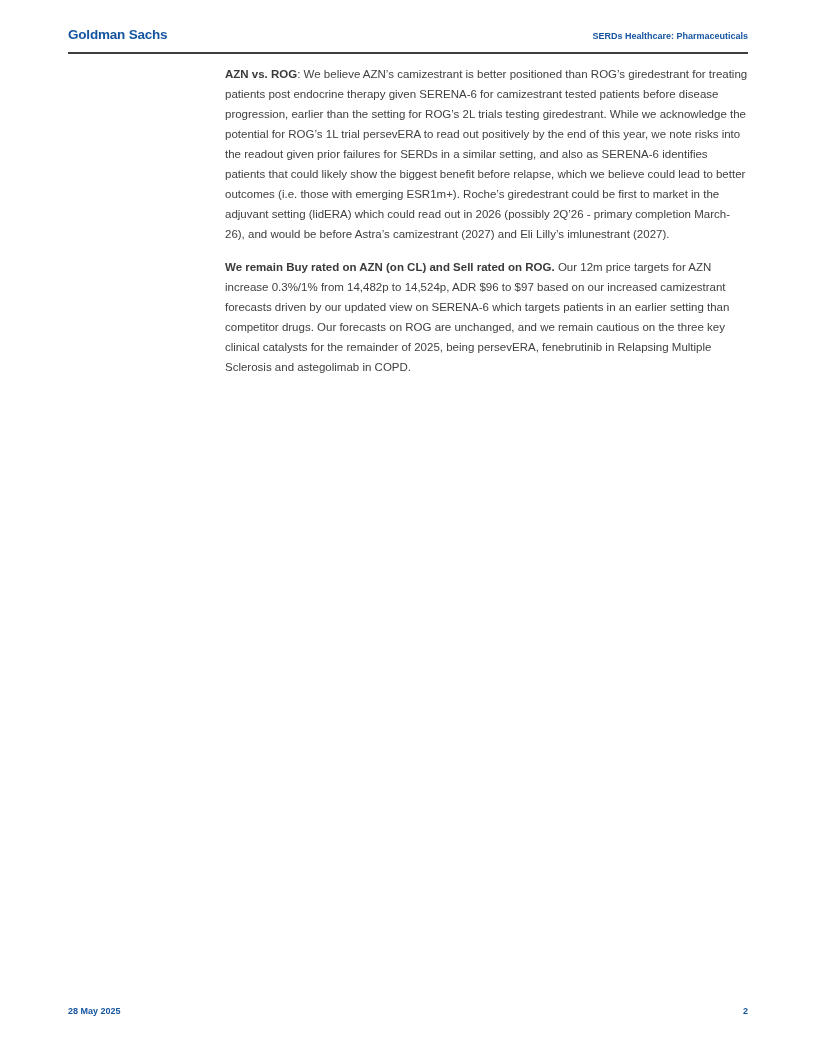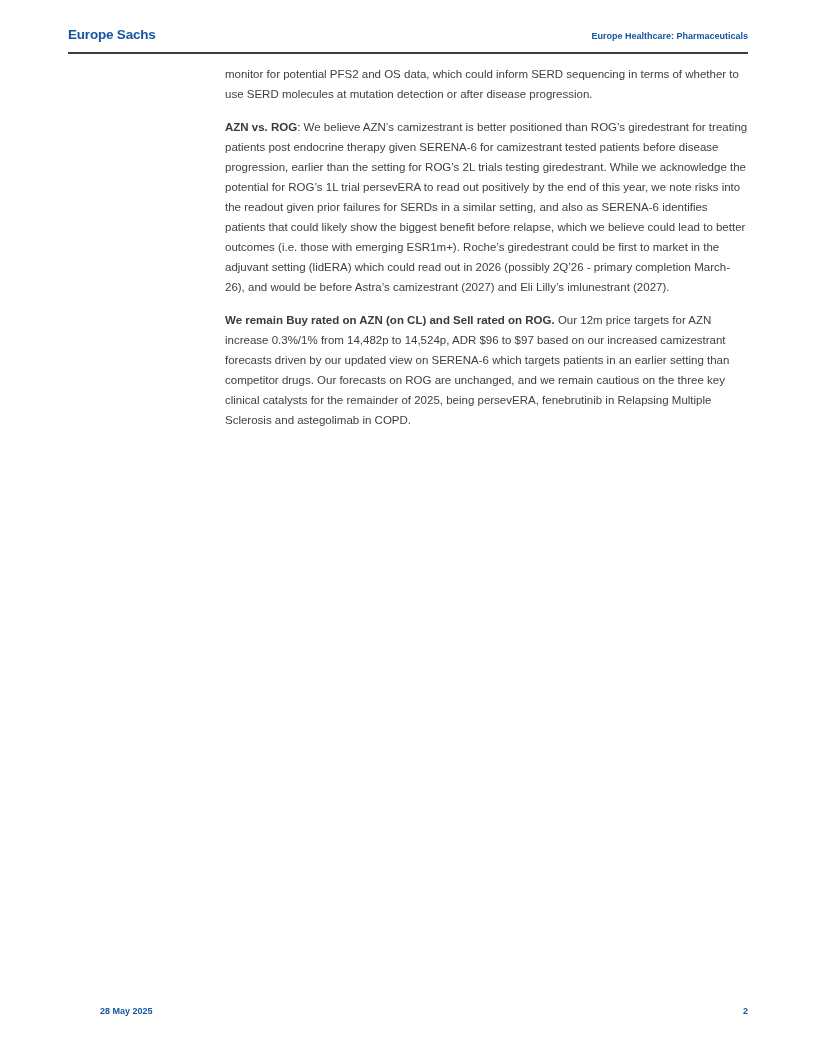--- a/index.html
+++ b/index.html
@@ -60,48 +60,44 @@
 
   
   .footer {
     position: absolute;
     left: 68px;
     right: 68px;
     top: 1006px;
     display: flex;
     justify-content: space-between;
     align-items: baseline;
-    margin-left: 32px;
   }
   .footer-date {
     color: #1555a0;
     font-size: 9px;
     font-weight: bold;
   }
   .footer-page {
     color: #1555a0;
     font-size: 9px;
     font-weight: bold;
   }
 </style>
 </head>
 <body>
 
 <div class="page">
 
   <div class="header">
-    <span class="brand">Europe Sachs</span>
-    <span class="section-title">Europe Healthcare: Pharmaceuticals</span>
+    <span class="brand">Goldman Sachs</span>
+    <span class="section-title">SERDs Healthcare: Pharmaceuticals</span>
   </div>
   <div class="header-rule"></div>
 
   <div class="content">
-    <p>
-      <span>monitor for potential PFS2 and OS data, which could inform SERD sequencing in terms of whether to use SERD molecules at mutation detection or after disease progression.</span>
-    </p>
     <p>
       <strong>AZN vs. ROG</strong><span>: We believe AZN’s camizestrant is better positioned than ROG’s giredestrant for treating patients post endocrine therapy given SERENA-6 for camizestrant tested patients before disease progression, earlier than the setting for ROG’s 2L trials testing giredestrant. While we acknowledge the potential for ROG’s 1L trial persevERA to read out positively by the end of this year, we note risks into the readout given prior failures for SERDs in a similar setting, and also as SERENA-6 identifies patients that could likely show the biggest benefit before relapse, which we believe could lead to better outcomes (i.e. those with emerging ESR1m+). Roche’s giredestrant could be first to market in the adjuvant setting (lidERA) which could read out in 2026 (possibly 2Q’26 - primary completion March-26), and would be before Astra’s camizestrant (2027) and Eli Lilly’s imlunestrant (2027).</span>
     </p>
     <p>
       <strong>We remain Buy rated on AZN (on CL) and Sell rated on ROG.</strong><span> Our 12m price targets for AZN increase 0.3%/1% from 14,482p to 14,524p, ADR $96 to $97 based on our increased camizestrant forecasts driven by our updated view on SERENA-6 which targets patients in an earlier setting than competitor drugs. Our forecasts on ROG are unchanged, and we remain cautious on the three key clinical catalysts for the remainder of 2025, being persevERA, fenebrutinib in Relapsing Multiple Sclerosis and astegolimab in COPD.</span>
     </p>
   </div>
 
   <div class="footer">
     <span class="footer-date">28 May 2025</span>

